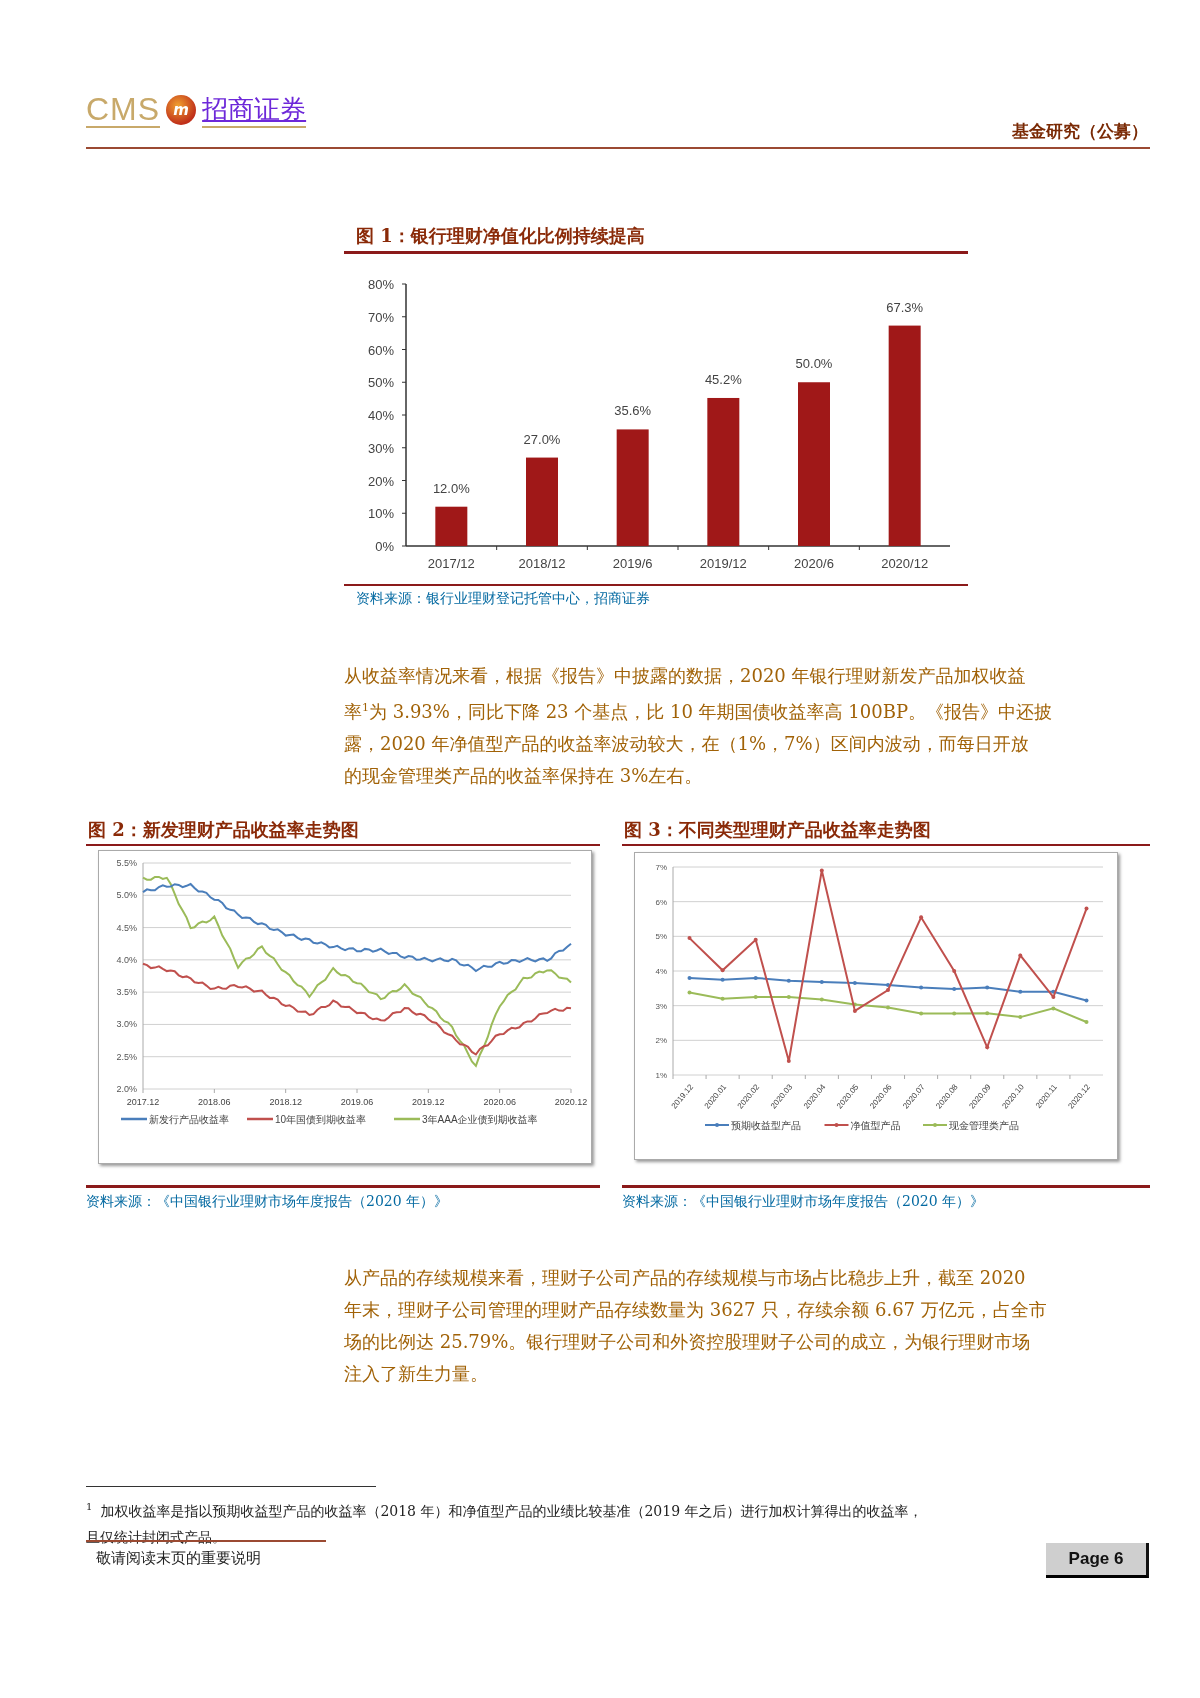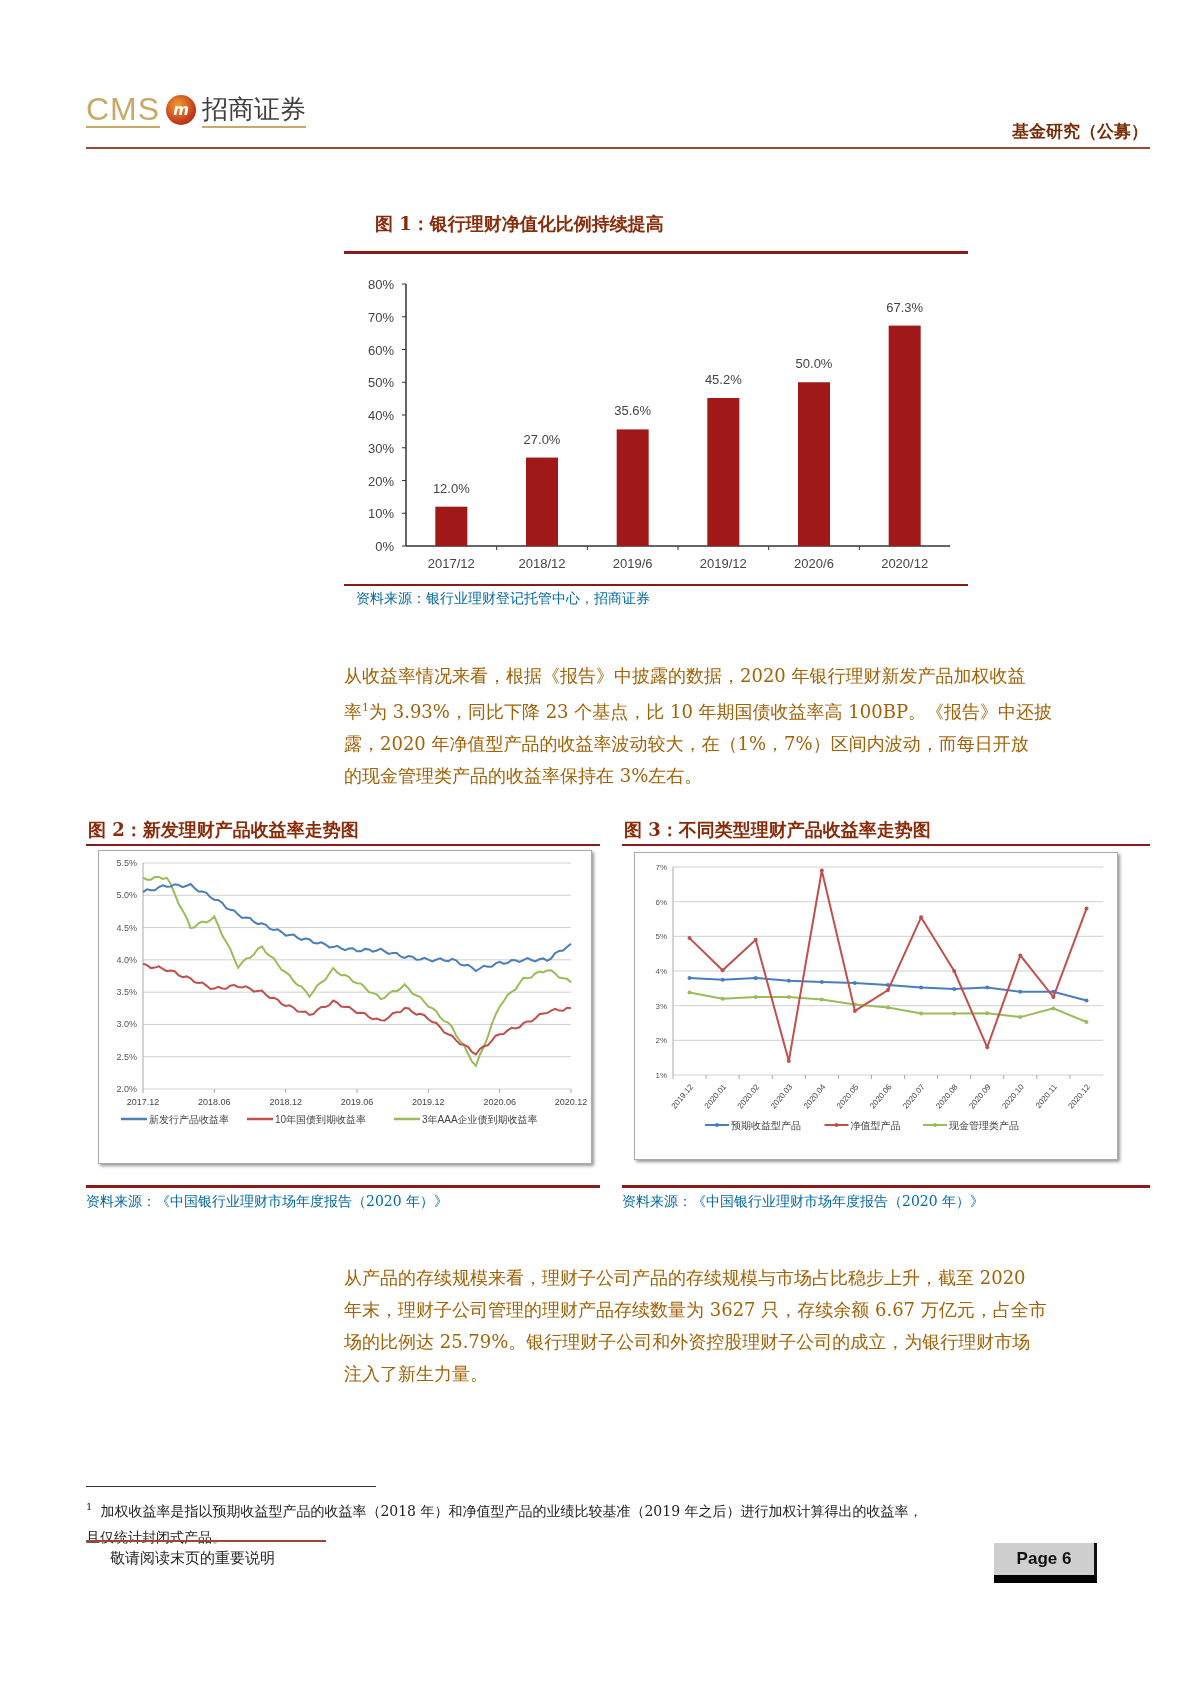--- a/index.html
+++ b/index.html
@@ -1,51 +1,51 @@
 <!DOCTYPE html>
 <html><head>
 <meta charset="utf-8">
 <style>
   html, body { margin:0; padding:0; background:#ffffff; }
   body { width:1200px; height:1698px; position:relative; font-family:"DejaVu Sans", sans-serif; color:#222; overflow:hidden; }
   .abs { position:absolute; }
   .logo { left:86px; top:92px; display:flex; align-items:center; gap:6px; }
   .logo-cms { font-family:"Liberation Sans", sans-serif; font-size:32px; color:#c8a96a; letter-spacing:1px; border-bottom:2px solid #c8a96a; line-height:34px; }
   .logo-badge { width:30px; height:30px; border-radius:50%; background:radial-gradient(circle at 40% 35%, #f0a030, #c0301a 70%); color:#fff; font-size:15px; font-weight:bold; display:flex; align-items:center; justify-content:center; font-style:italic; }
-  .logo-cn { font-family:"DejaVu Serif", serif; font-size:26px; color:#404040; border-bottom:2px solid #c8a96a; line-height:34px; }
+  .logo-cn { font-family:"DejaVu Serif", serif; font-size:26px; color:#6d28d9; border-bottom:2px solid #c8a96a; line-height:34px;text-decoration:underline; }
   .header-right { right:52px; top:120px; font-family:"DejaVu Serif", serif; font-weight:bold; font-size:17px; color:#7a2a05; }
   .header-rule { left:86px; top:147px; width:1064px; height:2px; background:#9b4a32; }
 
   .fig-title { font-family:"DejaVu Serif", serif; font-weight:bold; color:#8a2a08; font-size:18px; }
   .fig-rule { height:3px; background:#8b1a1a; }
   .src { font-family:"DejaVu Serif", serif; font-size:14px; color:#0369a1; }
 
   .para { font-family:"DejaVu Serif", serif; font-size:18px; line-height:32px; color:#a16207; text-align:justify; }
   .para sup { font-size:11px; }
 
   .chartbox { background:#fff; border:1px solid #aaa; box-shadow:2px 2px 3px #999; }
   .footnote-rule { left:86px; top:1486px; width:290px; height:1px; background:#333; }
   .footnote { left:86px; top:1494px; width:1064px; font-family:"DejaVu Serif", serif; font-size:14px; line-height:26px; color:#222; }
   .footer-rule { left:86px; top:1540px; width:240px; height:2px; background:#9b4a32; }
-  .footer-note { left:110px; top:1549px; font-family:Liberation Mono, monospace; font-size:15px; color:#222; }
-  .page-btn { left:994px; top:1543px; width:100px; height:32px; background:#cfcfcf; border-right:3px solid #111; border-bottom:8px solid #000000; font-family:"Liberation Sans", sans-serif; font-weight:bold; font-size:17px; display:flex; align-items:center; justify-content:center; color:#111; }
+  .footer-note { left:96px; top:1549px; font-family:Liberation Mono, monospace; font-size:15px; color:#222; }
+  .page-btn { left:1046px; top:1543px; width:100px; height:32px; background:#cfcfcf; border-right:3px solid #111; border-bottom:3px solid #000000; font-family:"Liberation Sans", sans-serif; font-weight:bold; font-size:17px; display:flex; align-items:center; justify-content:center; color:#111; }
   svg text { font-family:"Liberation Sans", sans-serif; }
 </style>
 </head>
 <body>
 
 <div class="abs logo">
   <span class="logo-cms">CMS</span>
   <span class="logo-badge">m</span>
   <span class="logo-cn">招商证券</span>
 </div>
 <div class="abs header-right">基金研究（公募）</div>
 <div class="abs header-rule"></div>
 
-<div class="abs fig-title" style="left:356px; top:212px;margin-left:19px;">图 1：银行理财净值化比例持续提高</div>
+<div class="abs fig-title" style="left:356px; top:224px;">图 1：银行理财净值化比例持续提高</div>
 <div class="abs fig-rule" style="left:344px; top:251px; width:624px;"></div>
 <svg class="abs" id="fig1" style="left:344px; top:262px;" width="624" height="320">
     <line x1="62" y1="22" x2="62" y2="284" stroke="#333" stroke-width="1.5"></line>
     <line x1="62" y1="284" x2="606" y2="284" stroke="#333" stroke-width="1.5"></line>
     <line x1="58" y1="284" x2="62" y2="284" stroke="#333"></line>
     <text x="50" y="289" text-anchor="end" font-size="13" fill="#444">0%</text>
     <line x1="58" y1="251.25" x2="62" y2="251.25" stroke="#333"></line>
     <text x="50" y="256.25" text-anchor="end" font-size="13" fill="#444">10%</text>
     <line x1="58" y1="218.5" x2="62" y2="218.5" stroke="#333"></line>
     <text x="50" y="223.5" text-anchor="end" font-size="13" fill="#444">20%</text>

